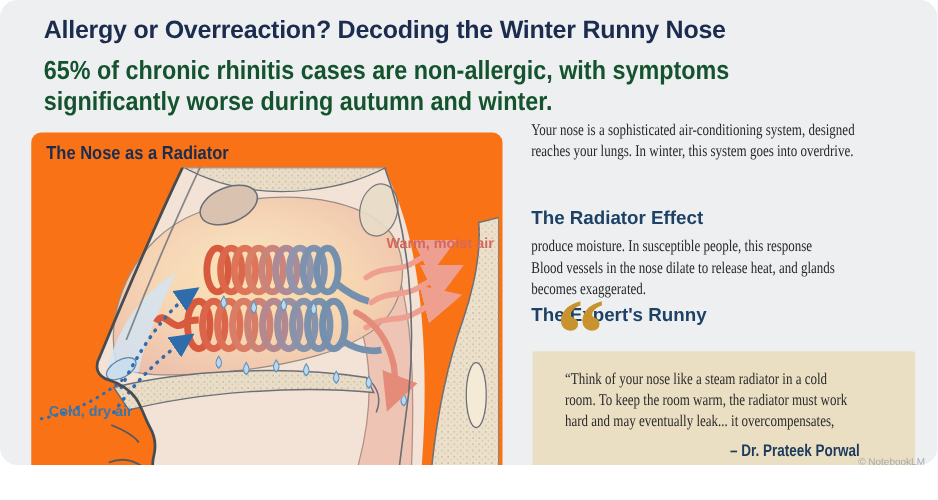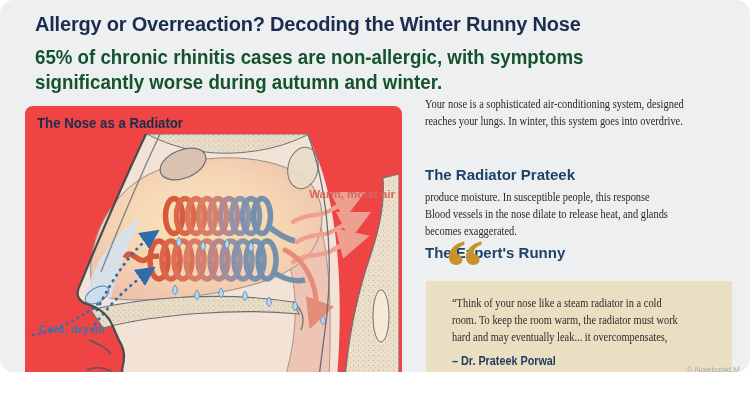--- a/index.html
+++ b/index.html
@@ -8,37 +8,37 @@
 
   .cond80 { display:inline-block; transform:scaleX(.80); transform-origin:0 0; white-space:nowrap; }
   .cond88 { display:inline-block; transform:scaleX(.88); transform-origin:0 0; white-space:nowrap; }
 
   .page-title { position:absolute; left:35px; top:13px; font-size:20px; font-weight:700;
                 color:#1b2c4f; letter-spacing:-0.2px; }
   .page-subtitle { position:absolute; left:35px; top:44px; font-size:21px; font-weight:700;
                 color:#14532d; line-height:25px; }
 
   .diagram-card { position:absolute; left:25px; top:106px; width:377px; height:274px;
-                background:#ef4444; border-radius:8px; }
+                background:#f97316; border-radius:8px; }
   .diagram-heading { position:absolute; left:12px; top:8px; font-size:15px; font-weight:700; color:#1b2c4f; }
   .diagram-svg { position:absolute; left:2px; top:28px; }
   .serif-line { font-family:"Liberation Serif", serif; font-size:13px; line-height:17px; color:#26282a; }
   .intro { position:absolute; left:425px; top:95px; }
   .sec-head { position:absolute; left:425px; font-size:15px; font-weight:700; color:#1d4266; }
   .sec-head.radiator { top:166px; }
   .sec-head.expert { top:244px; }
   .sec-body { position:absolute; left:425px; top:188px; }
 
   .quote-box { position:absolute; left:426px; top:281px; width:306px; height:97px;
                background:#ebdfc3; border-radius:2px; padding:13px 18px 0 26px; }
   .quote-mark { position:absolute; left:445px; top:224px; height:66px; overflow:hidden;
                 font-family:"Liberation Serif", serif; font-weight:700; font-size:78px;
                 line-height:86px; color:#c8932e; pointer-events:none; }
   .quote-line { font-family:"Liberation Serif", serif; font-size:13px; line-height:17px; color:#2b2b2b; }
-  .quote-attr { margin-top:8px; font-size:13.5px; font-weight:700; color:#1b3a5c; }
+  .quote-attr { margin-top:8px; font-size:13.5px; font-weight:700; color:#1b3a5c;text-align:right; }
 
   .watermark { position:absolute; right:10px; bottom:-2px; font-size:8px; color:#9aa0a8; opacity:.85; }
 </style>
 </head>
 <body>
 
 <div id="canvas">
 
   <div class="page-title">Allergy or Overreaction? Decoding the Winter Runny Nose</div>
 
@@ -178,21 +178,21 @@
       <text x="12" y="199" font-size="11.5" font-weight="600" fill="#3c75a8">Cold, dry air</text>
       <text x="368" y="64" text-anchor="end" font-size="11.5" font-weight="600" fill="#d4685c">Warm, moist air</text>
     </svg>
   </div>
 
   <div class="intro">
     <div class="serif-line"><span class="cond80">Your nose is a sophisticated air-conditioning system, designed</span></div>
     <div class="serif-line"><span class="cond80">reaches your lungs. In winter, this system goes into overdrive.</span></div>
   </div>
 
-  <div class="sec-head radiator">The Radiator Prateek</div>
+  <div class="sec-head radiator">The Radiator Effect</div>
 
   <div class="sec-body">
     <div class="serif-line"><span class="cond80">produce moisture. In susceptible people, this response</span></div>
     <div class="serif-line"><span class="cond80">Blood vessels in the nose dilate to release heat, and glands</span></div>
     <div class="serif-line"><span class="cond80">becomes exaggerated.</span></div>
   </div>
 
   <div class="sec-head expert">The Expert's Runny</div>
 
   <div class="quote-box">

